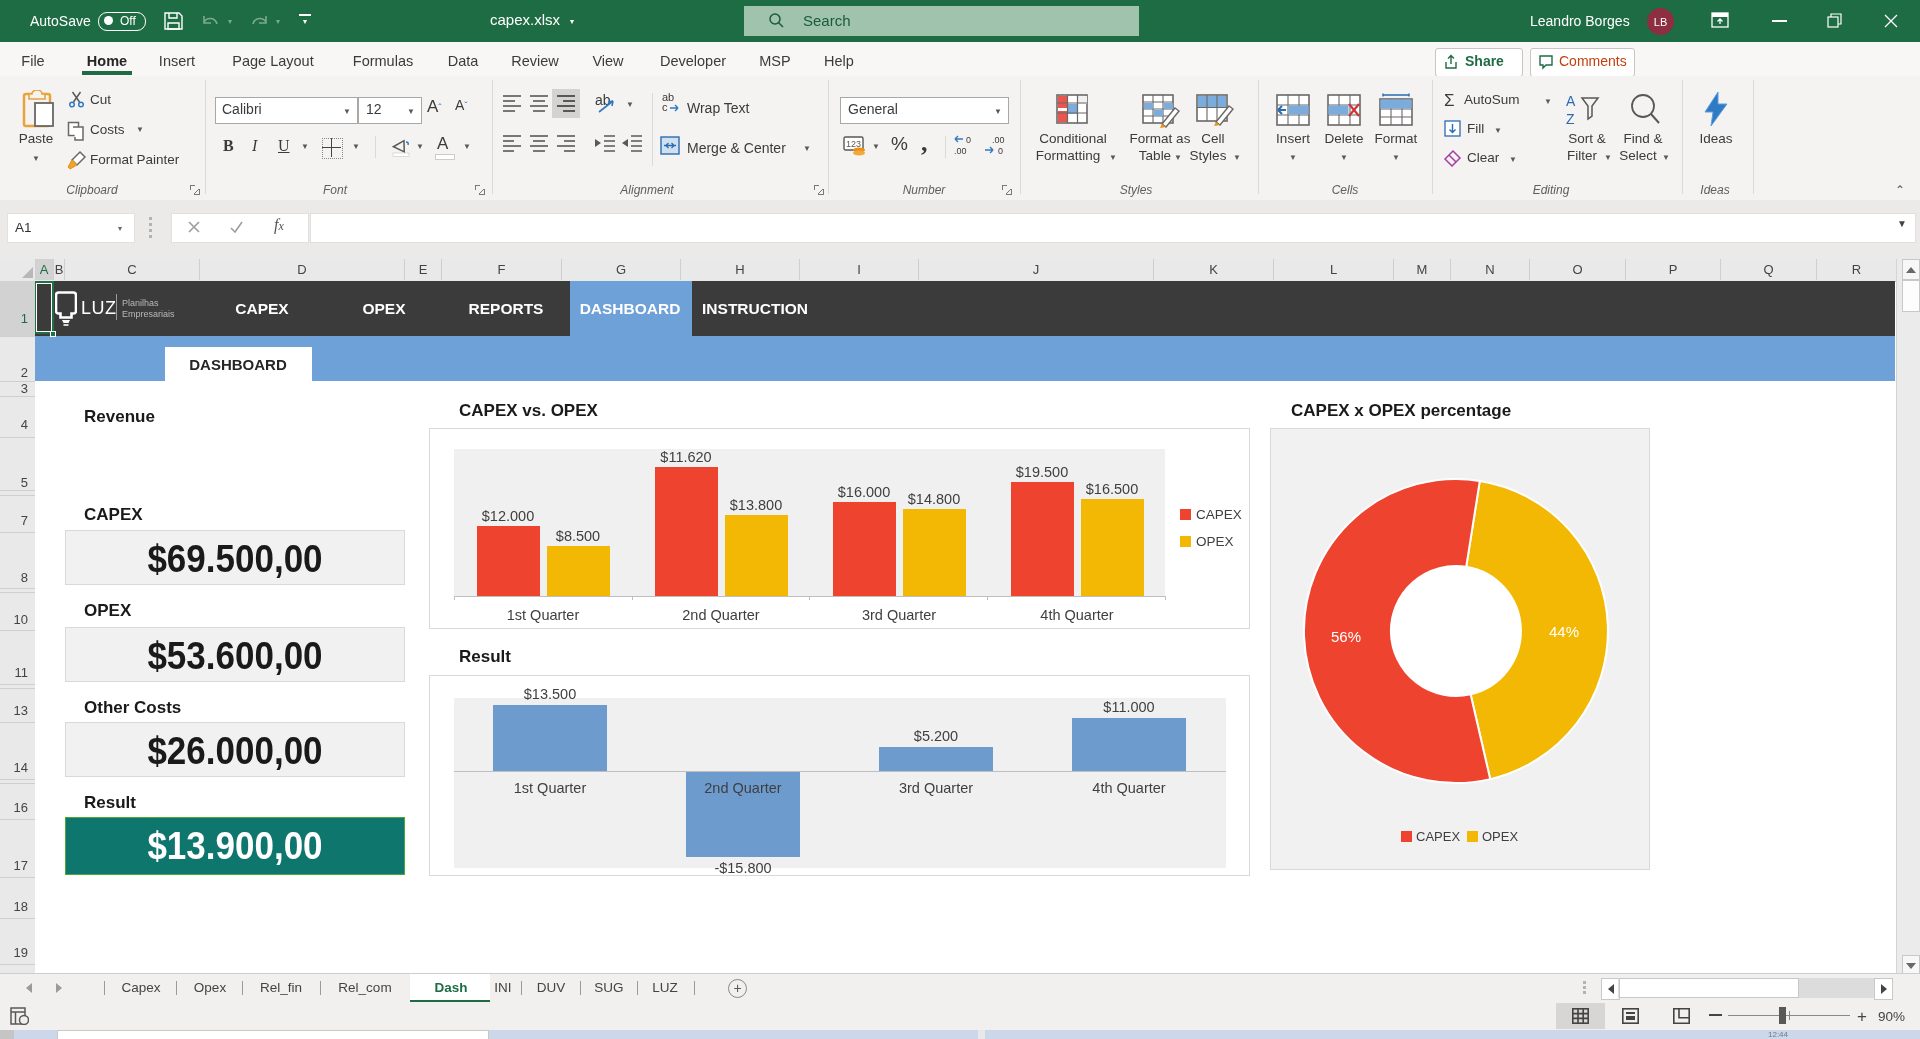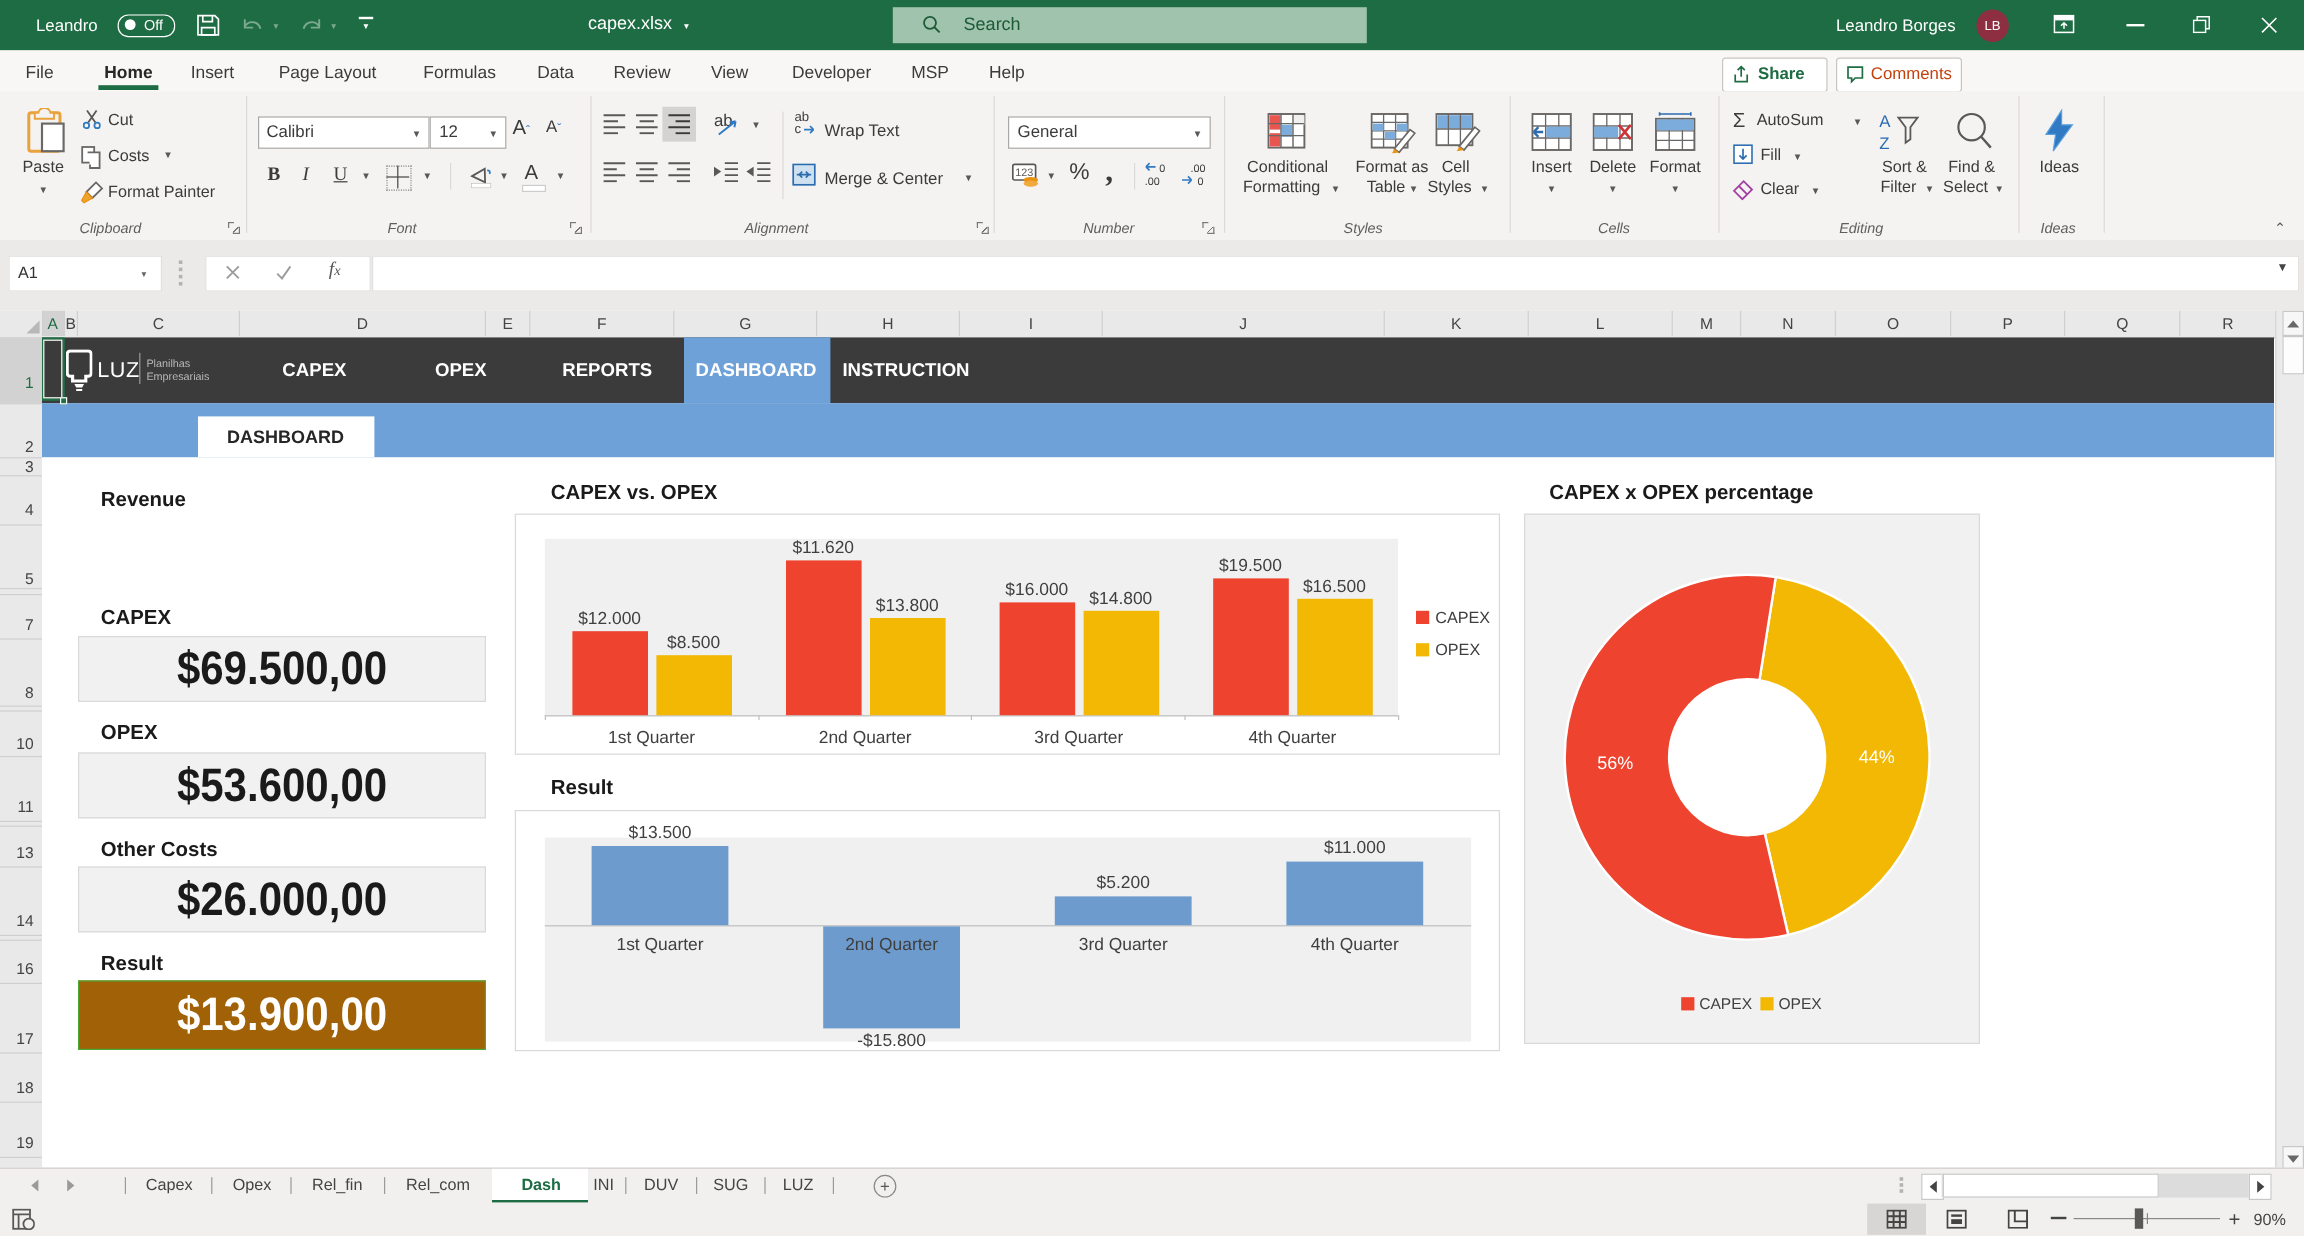--- a/index.html
+++ b/index.html
@@ -50,21 +50,21 @@
   .stab{position:absolute;top:0;height:28px;line-height:28px;font-size:13.5px;color:#444;transform:translateX(-50%);white-space:nowrap;}
   .stdiv{position:absolute;top:7px;height:14px;width:1px;background:#9a9a9a;}
   #statusbar{left:0;top:1002px;width:1920px;height:28px;background:#f1f0ef;}
   #sliver{left:0;top:1030px;width:1920px;height:9px;background:#ccd8e9;}
 </style>
 </head>
 <body>
 <div id="stage">
 
   <div class="abs" id="titlebar"></div>
-  <div class="abs tb-txt" style="left:30px;top:13px;">Leandro</div>
+  <div class="abs tb-txt" style="left:30px;top:13px;">AutoSave</div>
 
   <div class="abs" style="left:98px;top:12px;width:46px;height:17px;border:1px solid #fff;border-radius:9px;"></div>
   <div class="abs" style="left:104px;top:16px;width:9px;height:9px;border-radius:50%;background:#fff;"></div>
   <div class="abs" style="left:120px;top:14px;font-size:12px;color:#fff;">Off</div>
 
   <svg class="abs" style="left:163px;top:11px;" width="21" height="20" viewBox="0 0 21 20">
     <path d="M2 2h14l3 3v13H2z" fill="none" stroke="#fff" stroke-width="1.4"></path>
     <path d="M6 2v5h8V2M5 12h11v6H5z" fill="none" stroke="#fff" stroke-width="1.4"></path>
   </svg>
 
@@ -524,21 +524,21 @@
     <div class="abs" style="left:203px;top:75px;font-size:15px;font-weight:bold;color:#262626;transform:translateX(-50%);">DASHBOARD</div>
 
     <div class="vlabel" style="left:49px;top:126px;">Revenue</div>
     <div class="vlabel" style="left:49px;top:224px;">CAPEX</div>
     <div class="vbox" style="top:249px;height:53px;line-height:53px;"><span>$69.500,00</span></div>
     <div class="vlabel" style="left:49px;top:320px;">OPEX</div>
     <div class="vbox" style="top:346px;height:53px;line-height:53px;"><span>$53.600,00</span></div>
     <div class="vlabel" style="left:49px;top:417px;">Other Costs</div>
     <div class="vbox" style="top:441px;height:53px;line-height:53px;"><span>$26.000,00</span></div>
     <div class="vlabel" style="left:49px;top:512px;">Result</div>
-    <div class="vbox" style="top:536px;height:56px;line-height:56px;background:#a16207;border-color:#4ca734;color:#fff;"><span>$13.900,00</span></div>
+    <div class="vbox" style="top:536px;height:56px;line-height:56px;background:#0f766e;border-color:#4ca734;color:#fff;"><span>$13.900,00</span></div>
 
     <div class="ctitle" style="left:424px;top:120px;">CAPEX vs. OPEX</div>
     <div class="ctitle" style="left:424px;top:366px;">Result</div>
     <div class="ctitle" style="left:1256px;top:120px;">CAPEX x OPEX percentage</div>
 
     <div class="cbox" id="chart1" style="left:394px;top:147px;width:819px;height:199px;">
       <div class="abs" style="left:24px;top:20px;width:711px;height:147px;background:#f0f0f0;border-bottom:1px solid #bfbfbf;"></div>
       <div class="bar" style="left:47px;top:97px;width:63px;height:70px;background:#ee432f;"></div>
       <div class="bar" style="left:117px;top:117px;width:63px;height:50px;background:#f2b804;"></div>
       <div class="bar" style="left:225px;top:38px;width:63px;height:129px;background:#ee432f;"></div>
@@ -667,14 +667,20 @@
       <path d="M6 0.8 v9 h10" fill="none" stroke="#444" stroke-width="1.6"></path>
     </svg>
     <div class="abs" style="left:1709px;top:12px;width:13px;height:2px;background:#444;"></div>
     <div class="abs" style="left:1728px;top:13px;width:122px;height:1px;background:#8a8886;"></div>
     <div class="abs" style="left:1789px;top:9px;width:1px;height:9px;background:#8a8886;"></div>
     <div class="abs" style="left:1779px;top:5px;width:7px;height:17px;background:#5a5856;"></div>
     <div class="abs" style="left:1857px;top:5px;font-size:17px;color:#444;">+</div>
     <div class="abs" style="left:1878px;top:7px;font-size:13.5px;color:#444;">90%</div>
   </div>
 
+  <div class="abs" id="sliver">
+    <div class="abs" style="left:0;top:0;width:14px;height:9px;background:#c5c5c5;"></div>
+    <div class="abs" style="left:57px;top:0;width:432px;height:9px;background:#fff;border:1px solid #c8c8c8;border-bottom:none;box-sizing:border-box;"></div>
+    <div class="abs" style="left:978px;top:0;width:7px;height:9px;background:#e8e8e8;"></div>
+    <div class="abs" style="left:1768px;top:0;font-size:8px;color:#6a7a90;">12:44</div>
+  </div>
 
 </div>
 
 </body></html>

